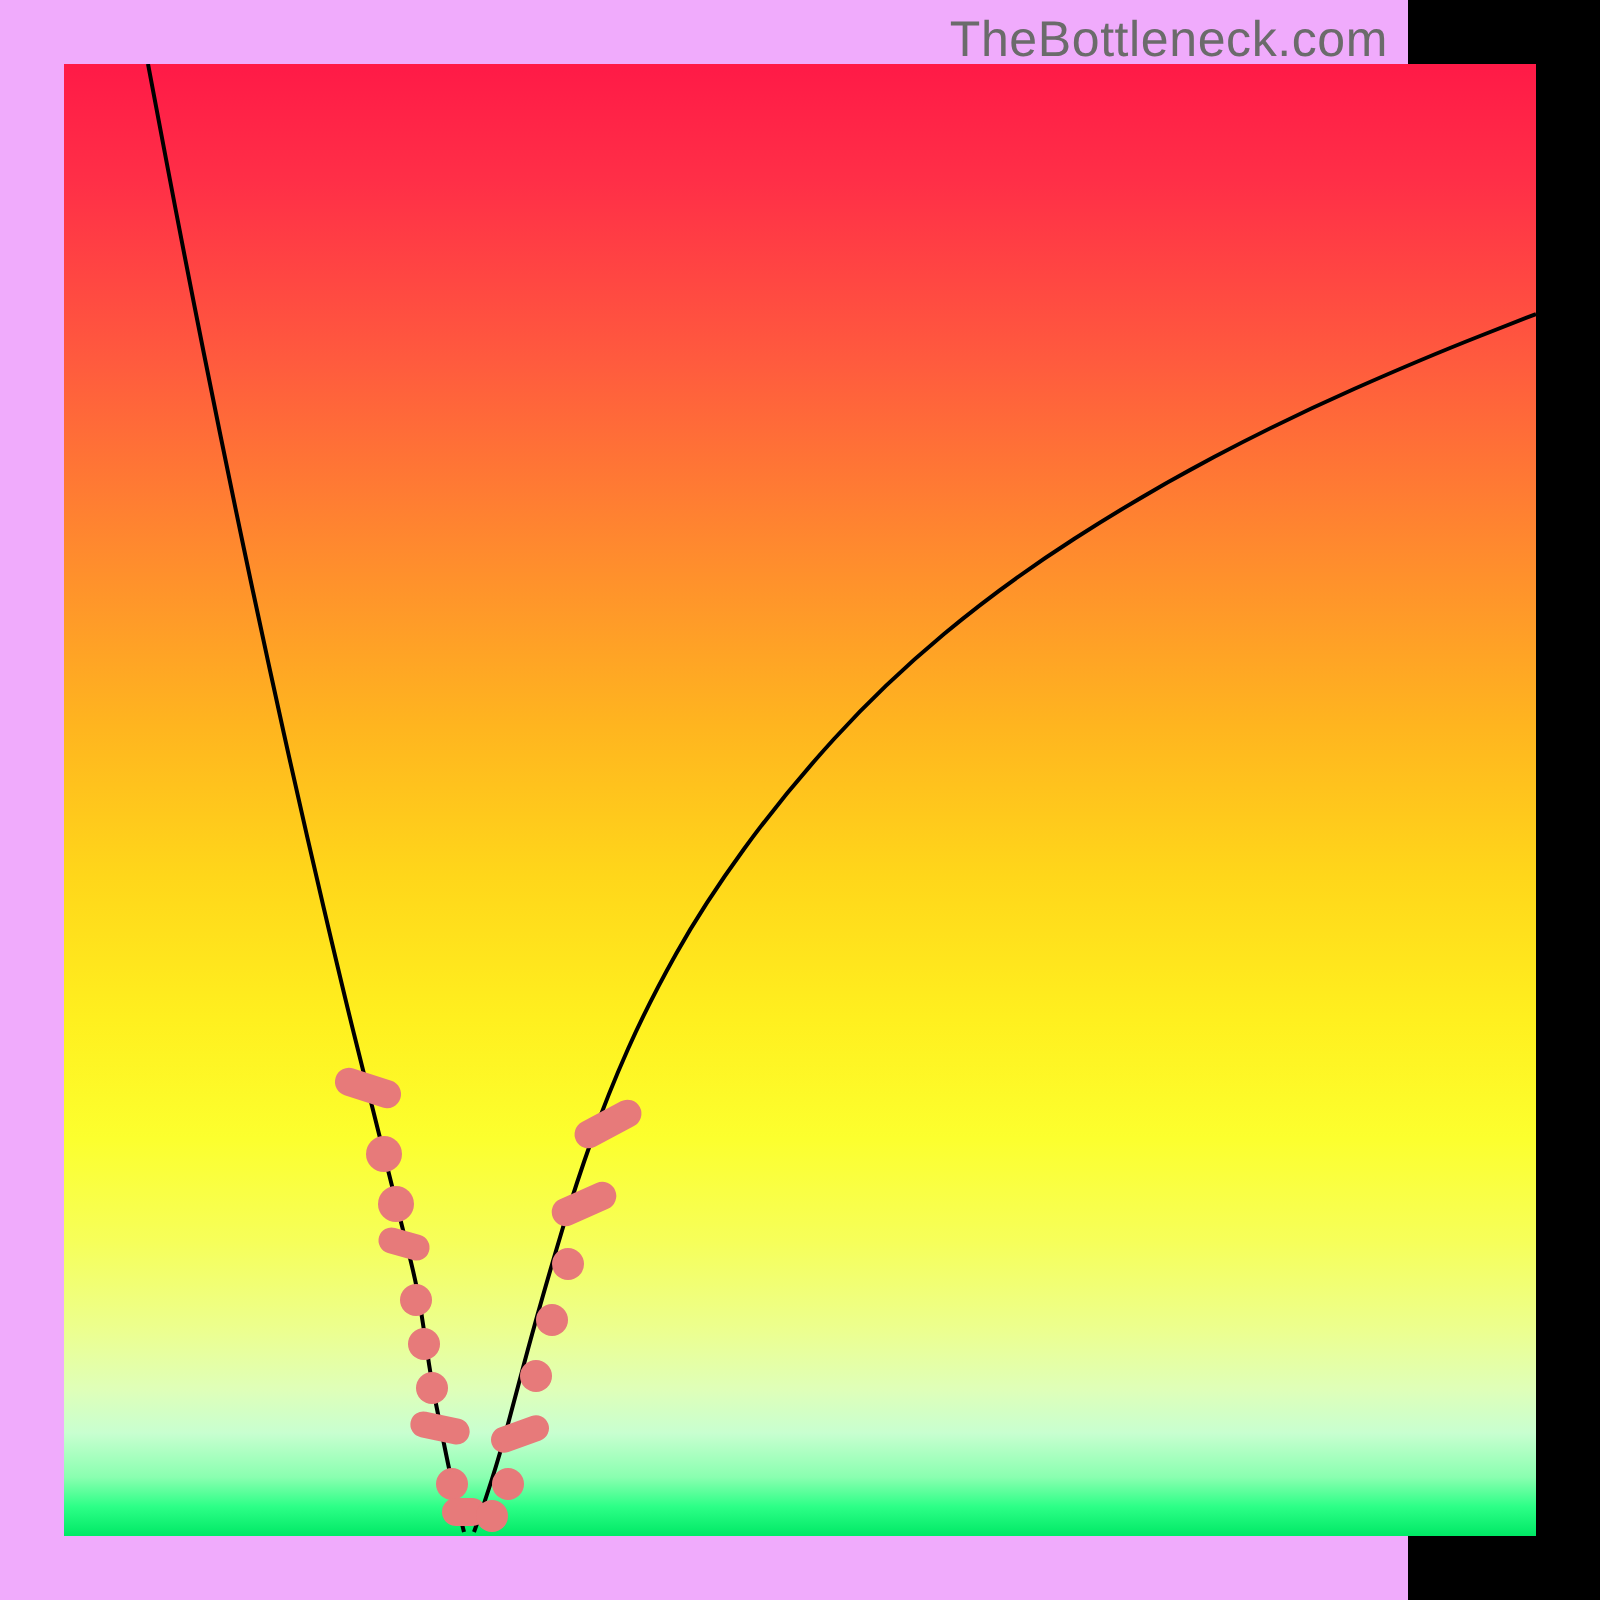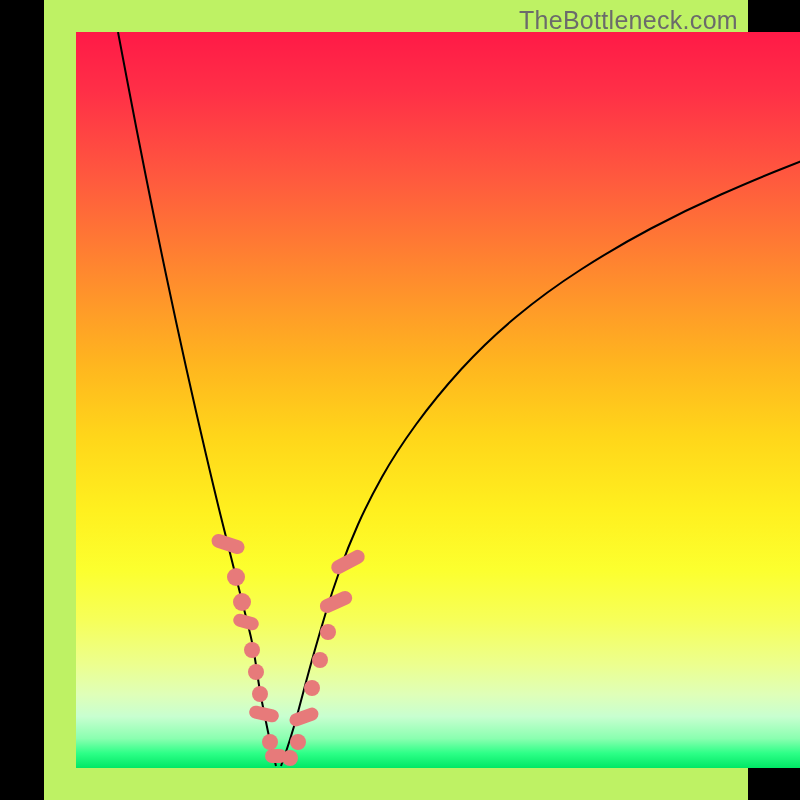--- a/index.html
+++ b/index.html
@@ -10,22 +10,21 @@
     background: #000000;
     overflow: hidden;
     font-family: Arial, Helvetica, sans-serif;
   }
   .frame {
     position: absolute;
     left: 0;
     top: 0;
     width: 704px;
     height: 800px;
-    background: #bef264;
-    margin-left: 44px;
+    background: #f0abfc;
   }
   .plot-area {
     position: absolute;
     left: 32px;
     top: 32px;
     width: 736px;
     height: 736px;
     overflow: hidden;
   }
   .gradient {

